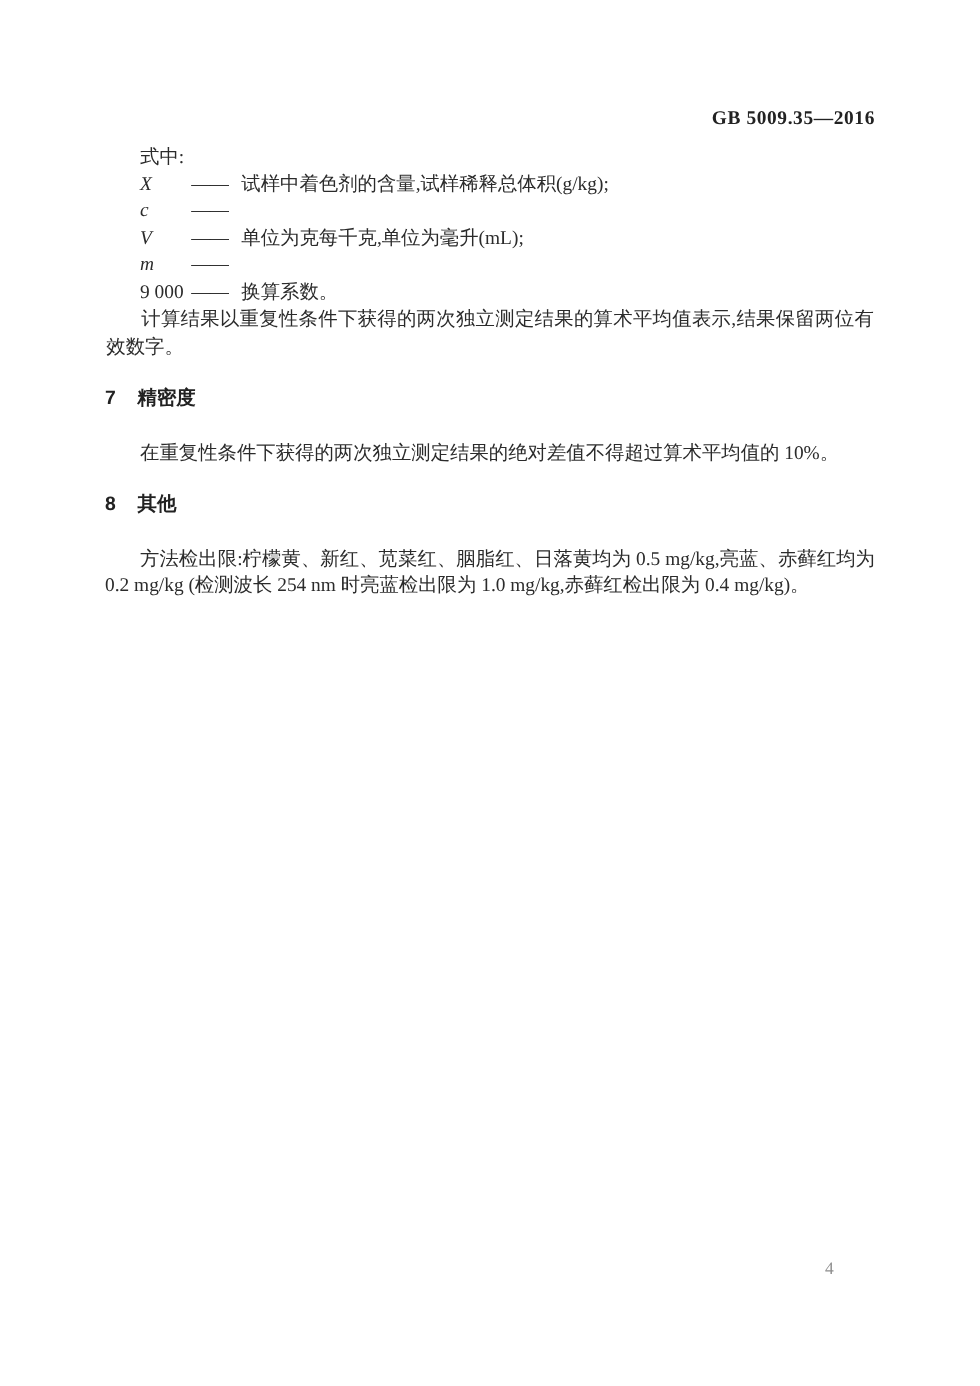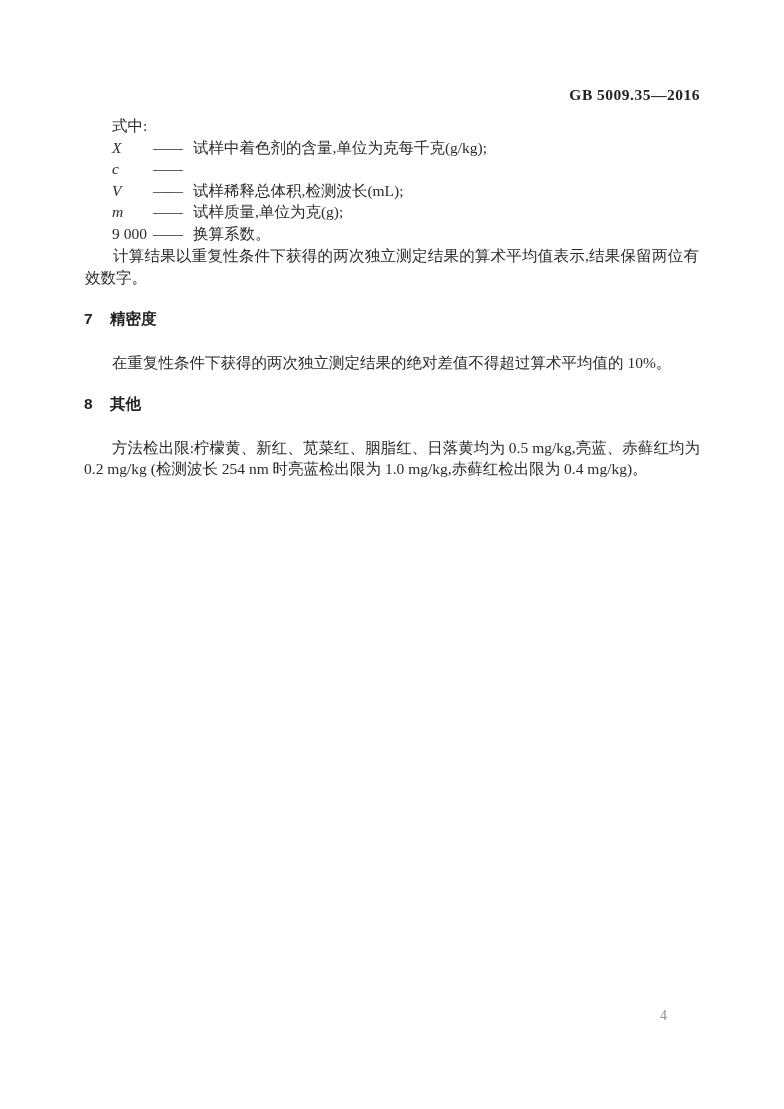--- a/index.html
+++ b/index.html
@@ -96,38 +96,37 @@
 
   <div class="doc-header">GB 5009.35—2016</div>
 
   <div class="content">
 
     <div class="legend-intro">式中:</div>
 
     <div class="legend-row">
       <span class="legend-symbol">X</span>
       <span class="legend-dash">——</span>
-      <span class="legend-desc">试样中着色剂的含量,单位为克每千克(g/kg);</span>
+      <span class="legend-desc">试样中着色剂的含量,试样稀释总体积(g/kg);</span>
     </div>
 
     <div class="legend-row">
       <span class="legend-symbol">c</span>
       <span class="legend-dash">——</span>
     </div>
 
     <div class="legend-row">
       <span class="legend-symbol">V</span>
       <span class="legend-dash">——</span>
-      <span class="legend-desc">试样稀释总体积,检测波长(mL);</span>
+      <span class="legend-desc">单位为克每千克,单位为毫升(mL);</span>
     </div>
 
     <div class="legend-row">
       <span class="legend-symbol">m</span>
       <span class="legend-dash">——</span>
-      <span class="legend-desc">试样质量,单位为克(g);</span>
     </div>
 
     <div class="legend-row">
       <span class="legend-symbol upright">9 000</span>
       <span class="legend-dash">——</span>
       <span class="legend-desc">换算系数。</span>
     </div>
 
     <p class="note-para">计算结果以重复性条件下获得的两次独立测定结果的算术平均值表示,结果保留两位有效数字。</p>
 

